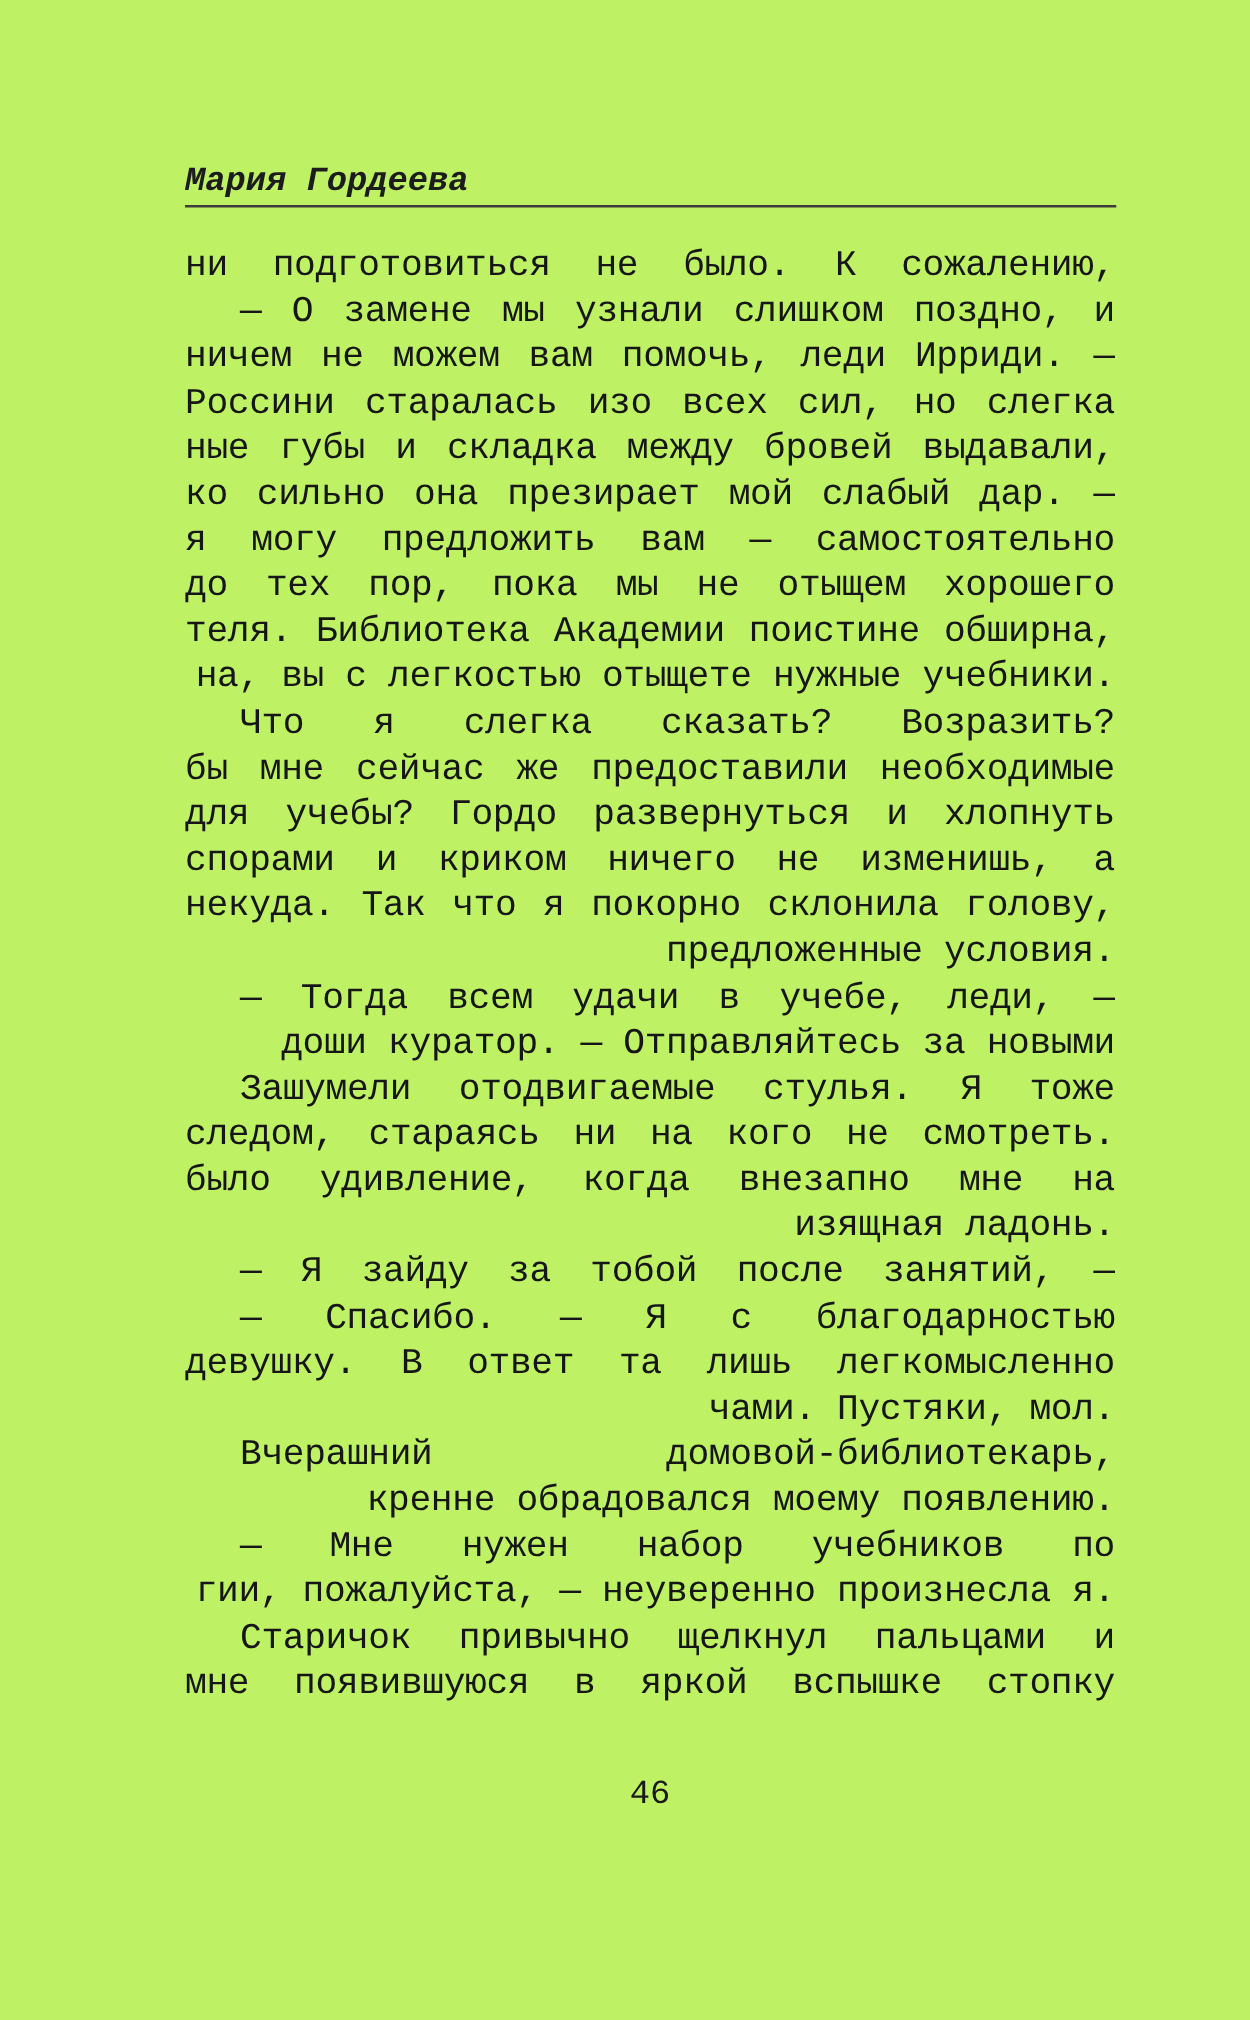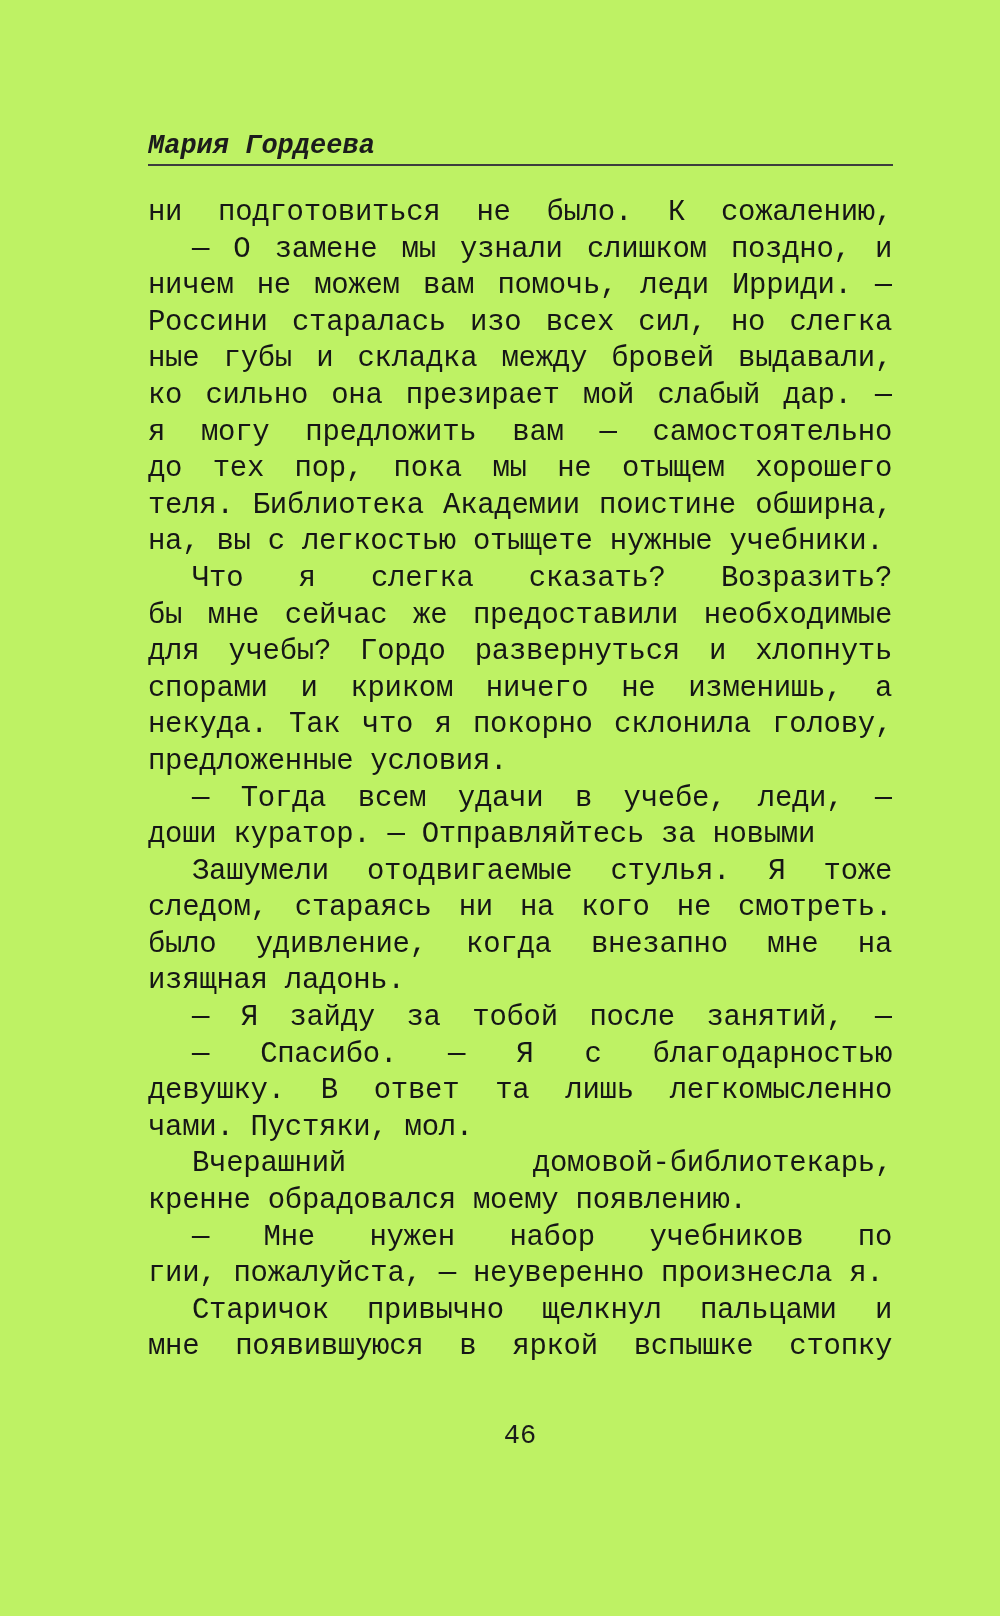--- a/index.html
+++ b/index.html
@@ -38,21 +38,21 @@
     width: 744px;
     font-size: 29px;
     line-height: 36.6px;
     letter-spacing: -0.3px;
     color: #161616;
   }
   .para { margin: 0; padding: 0; }
   .line {
     height: 36.6px;
     overflow: hidden;
-    text-align: left;
+    text-align: right;
   }
   .line.j {
     text-align: justify;
     text-align-last: justify;
   }
   .line.first { text-indent: 44px; }
   .page-number {
     position: absolute;
     left: 148px;
     top: 1416px;

